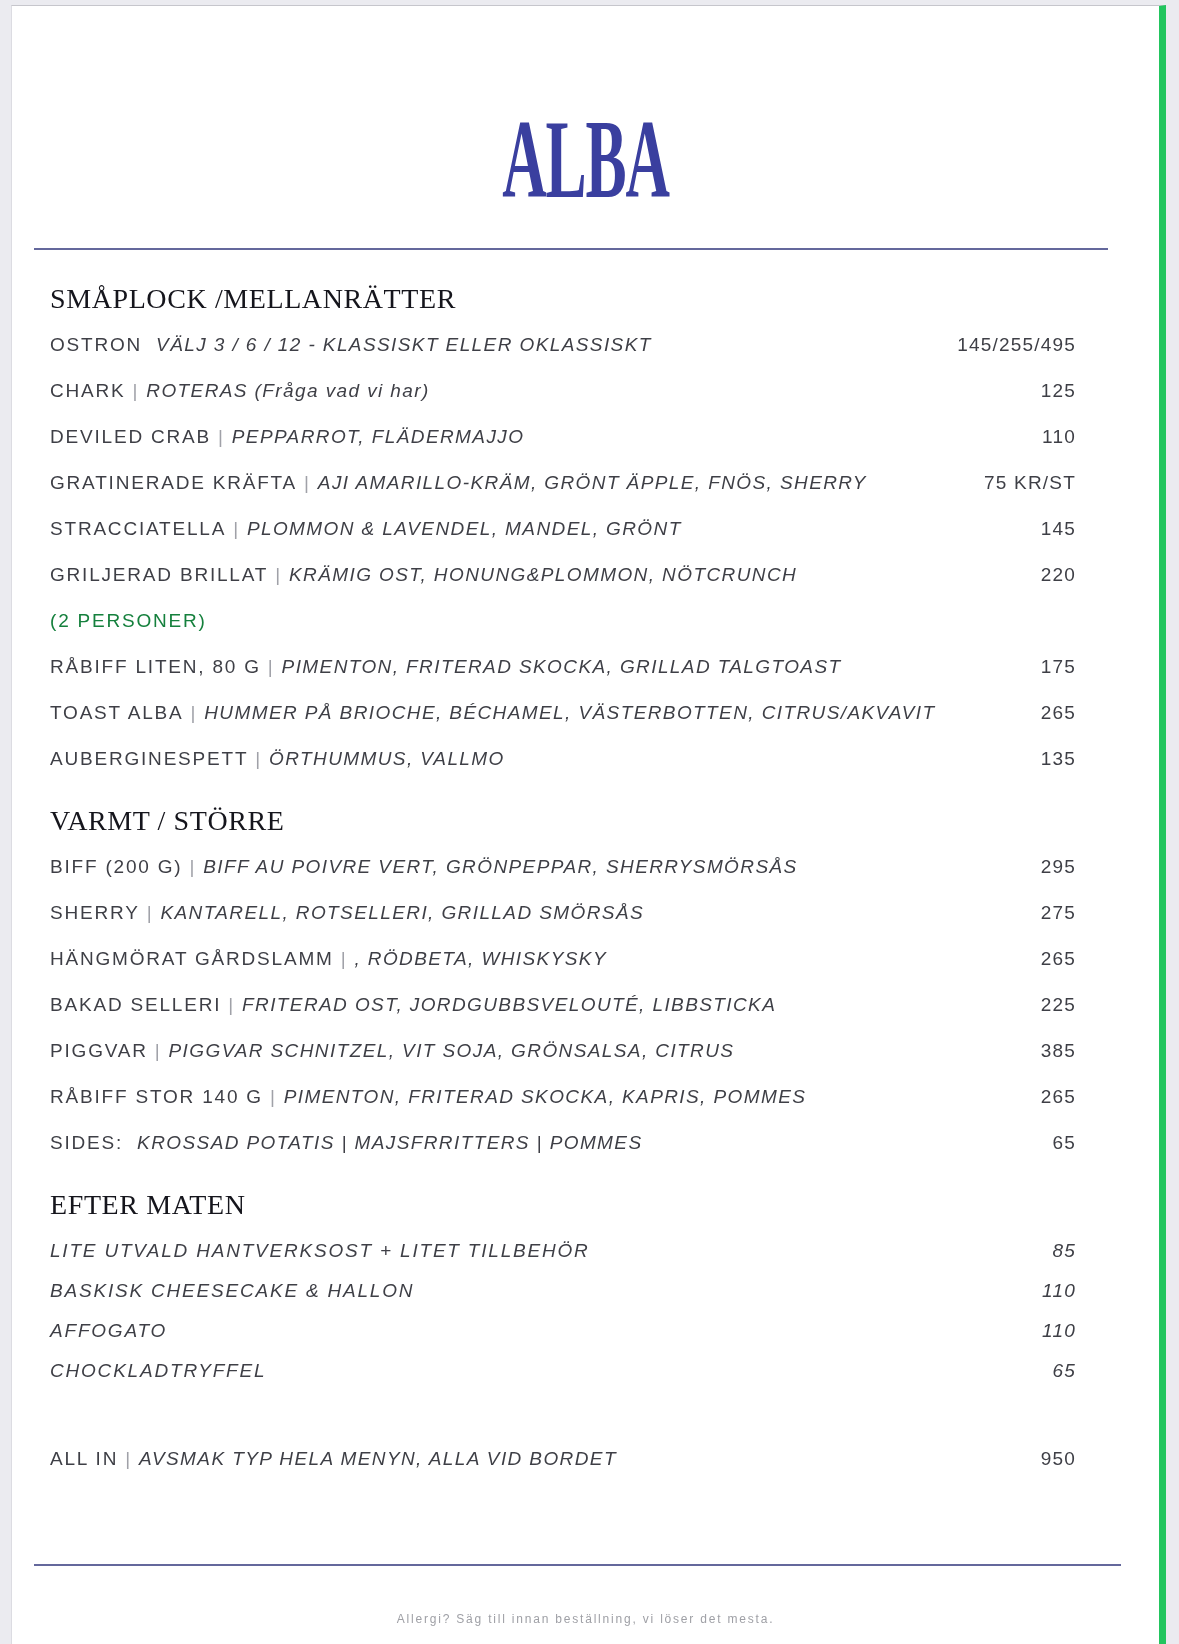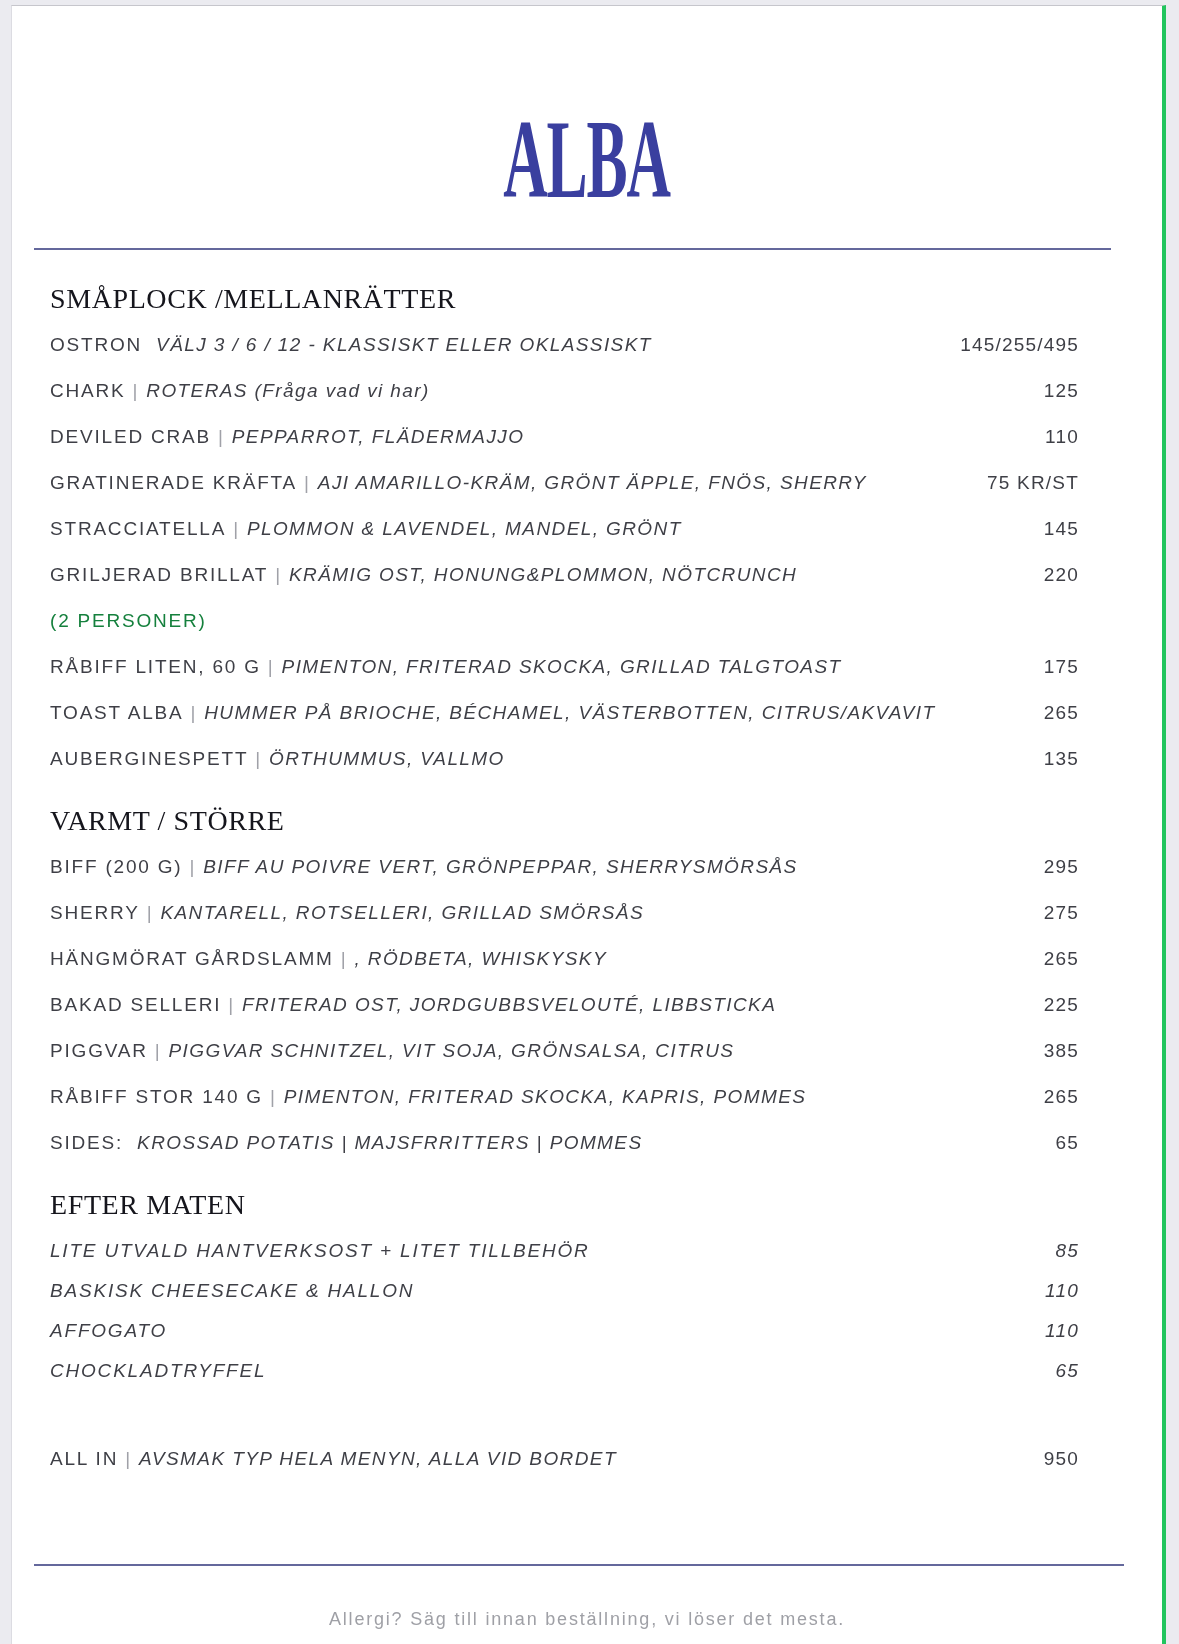--- a/index.html
+++ b/index.html
@@ -13,21 +13,21 @@
   }
   .page {
     position: absolute;
     left: 11px;
     top: 5px;
     width: 1155px;
     height: 1639px;
     background: #ffffff;
     border-top: 1px solid #c6c6cc;
     border-left: 1px solid #dcdce2;
-    border-right: 4px solid #22c55e;
+    border-right: 7px solid #22c55e;
     box-sizing: border-box;
   }
   .logo-wrap {
     margin-top: 95px;
     height: 115px;
     display: flex;
     justify-content: center;
     align-items: center;
   }
   .logo {
@@ -97,21 +97,21 @@
   .tight .row {
     margin-bottom: 14px;
     font-style: italic;
   }
   .allin-row {
     margin-top: 62px;
   }
   .footer-note {
     margin-top: 42px;
     text-align: center;
-    font-size: 18px;
+    font-size: 12px;
     line-height: 22px;
     letter-spacing: 1.8px;
     color: #9fa0a6;
   }
 </style>
 </head>
 <body>
 
 <div class="page">
 
@@ -164,21 +164,21 @@
       <div class="row">
         <span class="nm">GRILJERAD BRILLAT</span>
         <span class="sep">|</span>
         <span class="desc">KRÄMIG OST, HONUNG&amp;PLOMMON, NÖTCRUNCH</span>
         <span class="price">220</span>
       </div>
 
       <div class="note-row">(2 PERSONER)</div>
 
       <div class="row">
-        <span class="nm">RÅBIFF LITEN, 60 G</span>
+        <span class="nm">RÅBIFF LITEN, 80 G</span>
         <span class="sep">|</span>
         <span class="desc">PIMENTON, FRITERAD SKOCKA, GRILLAD TALGTOAST</span>
         <span class="price">175</span>
       </div>
 
       <div class="row">
         <span class="nm">TOAST ALBA</span>
         <span class="sep">|</span>
         <span class="desc">HUMMER PÅ BRIOCHE, BÉCHAMEL, VÄSTERBOTTEN, CITRUS/AKVAVIT</span>
         <span class="price">265</span>

